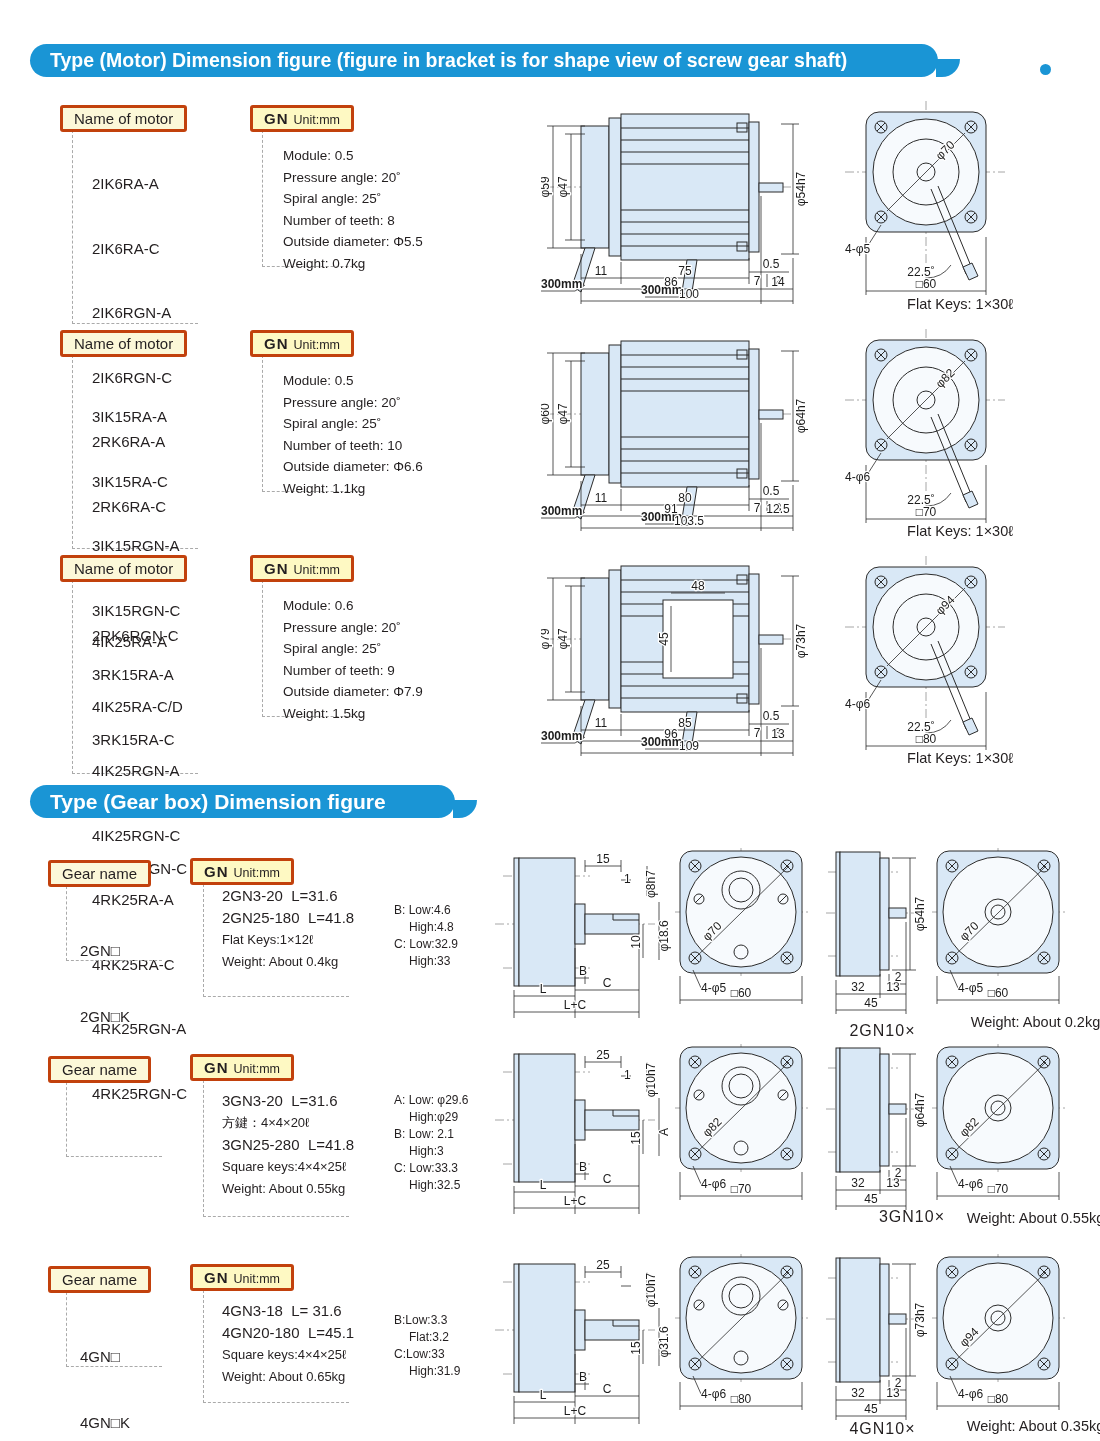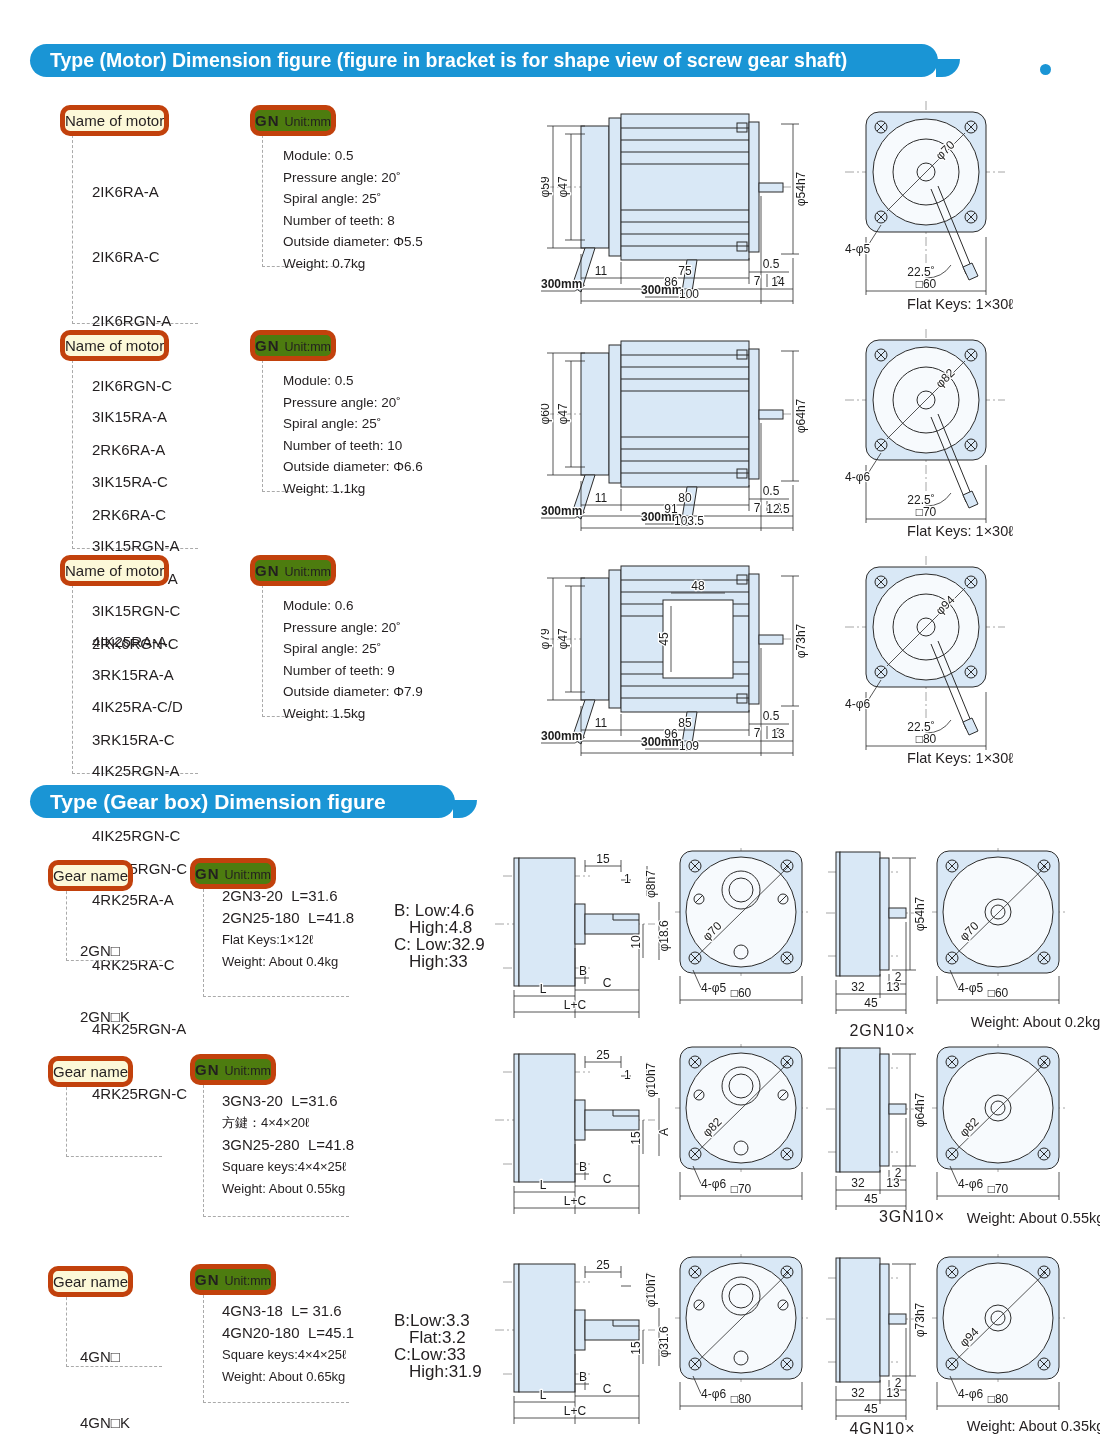--- a/index.html
+++ b/index.html
@@ -5,33 +5,33 @@
   html,body{margin:0;padding:0;}
   body{width:1100px;height:1441px;position:relative;background:#ffffff;
        font-family:"Liberation Sans","DejaVu Sans",sans-serif;color:#231f20;overflow:hidden;}
   .abs{position:absolute;}
   .banner{position:absolute;background:#1a95d5;color:#fff;font-weight:bold;
           border-radius:17px 17px 17px 17px;line-height:33px;height:33px;padding:0 20px;
           white-space:nowrap;}
   .banner::after{content:"";position:absolute;right:-22px;bottom:0;width:24px;height:18px;
           background:#1a95d5;border-radius:0 0 22px 0;}
   .dot{position:absolute;width:11px;height:11px;border-radius:50%;background:#1a95d5;}
-  .tag{position:absolute;border:5px solid #c2410c;border-radius:10px;padding:2px 0;
+  .tag{position:absolute;border:3px solid #c2410c;border-radius:3px;padding:2px 11px;
        font-size:15px;white-space:nowrap;background:#fcf8d8;}
-  .tag.pink{background:#4d7c0f;}
+  .tag.pink{background:#fef9c3;}
   .tag .gn{font-weight:bold;font-size:15px;letter-spacing:1px;}
   .tag .unit{font-size:12.5px;margin-left:5px;}
   .names{position:absolute;font-size:15px;line-height:21.5px;white-space:pre;}
   .names span{display:block;}
   .specs{position:absolute;font-size:13.5px;line-height:21.5px;}
   .specs span{display:block;white-space:pre;}
   .gspecs{position:absolute;font-size:13px;line-height:22px;}
   .gspecs span{display:block;white-space:pre;}
   .gspecs .sp-big{font-size:15px;}
-  .abc{position:absolute;font-size:17px;line-height:17px;}
+  .abc{position:absolute;font-size:12px;line-height:17px;}
   .abc span{display:block;white-space:pre;}
   .abc .ind{padding-left:15px;}
   .dash{position:absolute;border-left:1px dashed #aaa;border-bottom:1px dashed #aaa;}
   .cap{position:absolute;font-size:14.5px;white-space:nowrap;}
   .gcap{position:absolute;font-size:16px;letter-spacing:1px;white-space:nowrap;}
   svg text{font-family:"Liberation Sans","DejaVu Sans",sans-serif;fill:#1c1c1c;font-size:12px;
            paint-order:stroke;stroke:#ffffff;stroke-width:2.5px;stroke-linejoin:round;}
   svg text.m{text-anchor:middle;}
   .art{fill:#d9e8f6;stroke:#2b2b2b;stroke-width:1;}
   .wht2{fill:#f7fafd;stroke:#2b2b2b;stroke-width:1;}
@@ -212,21 +212,21 @@
 </defs>
 </svg>
 
 <div class="banner" style="left:30px;top:44px;width:868px;font-size:19.5px">Type (Motor) Dimension figure (figure in bracket is for shape view of screw gear shaft)</div>
 <div class="dot" style="left:1040px;top:64px"></div>
 
 <div class="abs" style="left:0;top:100px;width:1100px;height:225px">
   <div class="dash" style="left:72px;top:30px;width:125px;height:193px"></div>
   <div class="dash" style="left:262px;top:30px;width:100px;height:136px"></div>
   <div class="tag" style="left:60px;top:5px">Name of motor</div>
-  <div class="names" style="left:92px;top:38px">
+  <div class="names" style="left:92px;top:30px">
     <span>2IK6RA-A</span>
     <span>2IK6RA-C</span>
     <span>2IK6RGN-A</span>
     <span>2IK6RGN-C</span>
     <span>2RK6RA-A</span>
     <span>2RK6RA-C</span>
     <span>2RK6RGN-A</span>
     <span>2RK6RGN-C</span>
   </div>
   <div class="tag pink" style="left:250px;top:5px"><span class="gn">GN</span><span class="unit">Unit:mm</span></div>
@@ -429,20 +429,28 @@
   <div class="dash" style="left:203px;top:32px;width:145px;height:136px"></div>
   <div class="tag" style="left:48px;top:8px">Gear name</div>
   <div class="tag pink" style="left:190px;top:6px"><span class="gn">GN</span><span class="unit">Unit:mm</span></div>
   <div class="gspecs" style="left:222px;top:42px">
     <span class="sp-big">3GN3-20  L=31.6</span>
     <span>方鍵：4×4×20ℓ</span>
     <span class="sp-big">3GN25-280  L=41.8</span>
     <span>Square keys:4×4×25ℓ</span>
     <span>Weight: About 0.55kg</span>
   </div>
+  <div class="abc" style="left:394px;top:44px">
+    <span>A: Low: φ29.6</span>
+    <span class="ind">High:φ29</span>
+    <span>B: Low: 2.1</span>
+    <span class="ind">High:3</span>
+    <span>C: Low:33.3</span>
+    <span class="ind">High:32.5</span>
+  </div>
   <svg class="abs" style="left:455px;top:-6px" width="225" height="178" viewBox="0 0 225 178">
     <use href="#g-gshaft"></use>
     <text class="m" x="148" y="17">25</text>
     <text x="169" y="37" font-size="10">1</text>
     <text class="m" transform="translate(200,38) rotate(-90)" font-size="10.5">φ10h7</text>
     <text class="m" transform="translate(185,96) rotate(-90)" font-size="10.5">15</text>
     <text class="m" transform="translate(213,90) rotate(-90)" font-size="10.5">A</text>
     <text class="m" x="128" y="129">B</text>
     <text class="m" x="152" y="141">C</text>
     <text class="m" x="88" y="147">L</text>

